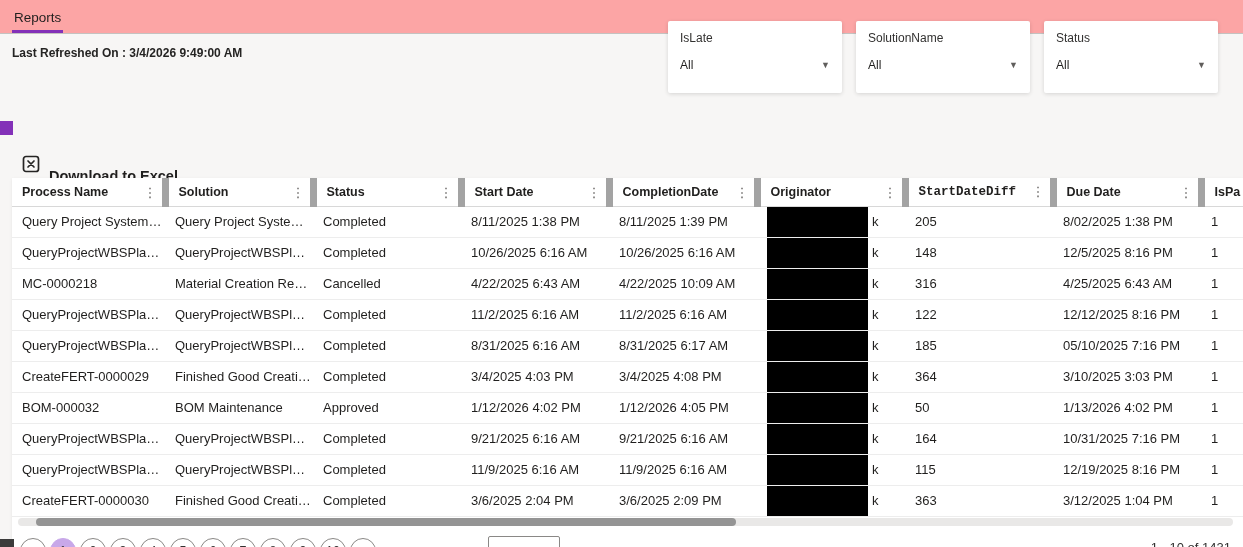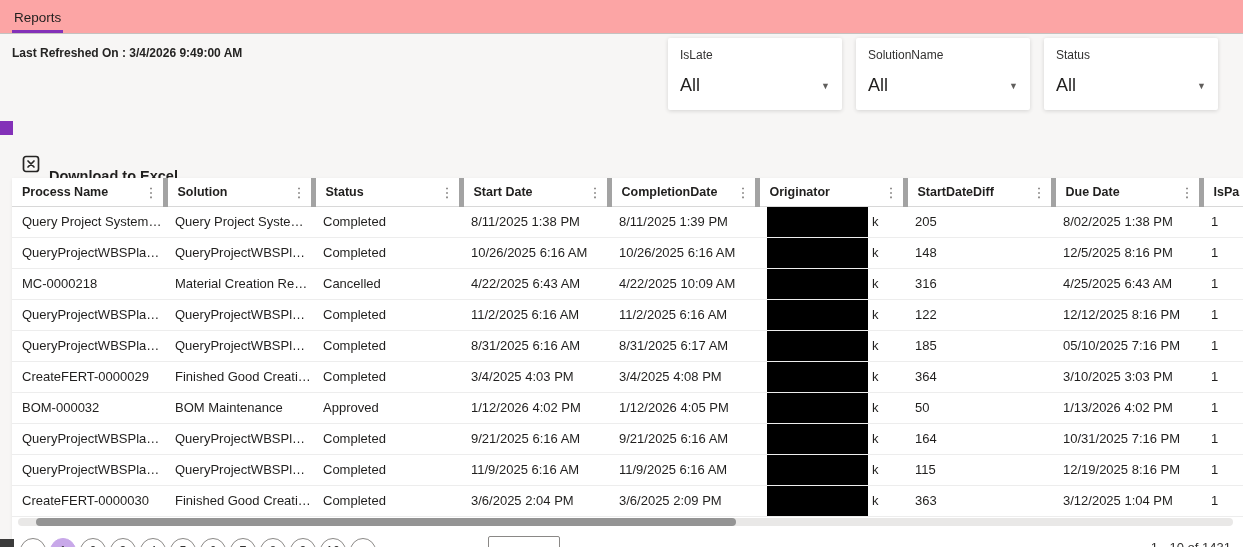--- a/index.html
+++ b/index.html
@@ -11,41 +11,41 @@
   }
   
   .tabbar { height:34px; background:#fca5a5; border-bottom:1px solid #c4c2c0;
     display:flex; align-items:flex-end; padding:0 12px; }
   .tab { font-size:13.5px; color:#201f1e; padding:8px 2px 5px;
     border-bottom:3px solid #8331b8; cursor:pointer; }
   
   .refresh { position:absolute; left:12px; top:46px; font-size:12px;
     font-weight:600; color:#252423; }
   
-  .filters { position:absolute; top:38px; right:25px; display:flex; gap:14px; }
+  .filters { position:absolute; top:21px; right:25px; display:flex; gap:14px; }
   .filter-card { width:174px; height:72px; background:#fff; border-radius:2px;
     box-shadow:0 1px 4px rgba(0,0,0,0.14); padding:10px 12px; }
   .filter-label { font-size:12px; color:#323130; }
   .filter-value-row { display:flex; justify-content:space-between; align-items:center;
     margin-top:13px; cursor:pointer; }
-  .filter-value { font-size:18px; color:#201f1e; }
+  .filter-value { font-size:12px; color:#201f1e; }
   .caret { font-size:9px; color:#605e5c; }
   
   .accent-chip { position:absolute; left:0; top:121px; width:13px; height:14px; background:#8331b8; }
   
   .download { position:absolute; left:22px; top:144px; display:flex;
     align-items:center; gap:9px; cursor:pointer; }
   .download-label { font-size:14.5px; font-weight:700; color:#201f1e;margin-top:24px; }
   
   .table-card { position:absolute; left:12px; top:178px; width:1231px; height:369px;
     background:#fff; overflow:hidden; box-shadow:0 1px 3px rgba(0,0,0,0.08); }
   table { border-collapse:collapse; table-layout:fixed; width:1259px; }
   th { height:28px; font-size:12.5px; font-weight:700; text-align:left;
     padding:0 18px 0 10px; border-bottom:1px solid #d8d8d8;
-    border-right:5px solid #a3a3a3; position:relative; white-space:nowrap;
+    border-right:7px solid #a3a3a3; position:relative; white-space:nowrap;
     overflow:hidden; color:#201f1e; }
   th:last-child { border-right:none; }
   th .kebab { position:absolute; right:5px; top:50%; transform:translateY(-50%);
     color:#605e5c; font-size:13px; cursor:pointer; font-weight:400; }
   td { height:31px; padding:0 10px; font-size:13px; color:#201f1e;
     border-bottom:1px solid #ededed; white-space:nowrap; overflow:hidden; }
   td.org { position:relative; }
   .redact { position:absolute; left:10px; top:-1px; bottom:-1px; width:101px; background:#000; }
   .org-text { margin-left:105px; }
   
@@ -115,21 +115,21 @@
 <div class="table-card">
   <table>
     <thead>
       <tr>
           <th style="width: 153px;"><span>Process Name</span><span class="kebab">⋮</span></th>
           <th style="width: 148px;"><span>Solution</span><span class="kebab">⋮</span></th>
           <th style="width: 148px;"><span>Status</span><span class="kebab">⋮</span></th>
           <th style="width: 148px;"><span>Start Date</span><span class="kebab">⋮</span></th>
           <th style="width: 148px;"><span>CompletionDate</span><span class="kebab">⋮</span></th>
           <th style="width: 148px;"><span>Originator</span><span class="kebab">⋮</span></th>
-          <th style="width: 148px;"><span>StartDateDiff</span><span class="kebab">⋮</span></th>
+          <th style="width: 148px; font-family: Liberation Mono, monospace;"><span>StartDateDiff</span><span class="kebab">⋮</span></th>
           <th style="width: 148px;"><span>Due Date</span><span class="kebab">⋮</span></th>
           <th style="width: 70px;"><span>IsPa</span></th>
         </tr>
     </thead>
     <tbody>
         <tr>
           <td>Query Project System…</td>
           <td>Query Project Syste…</td>
           <td>Completed</td>
           <td>8/11/2025 1:38 PM</td>

